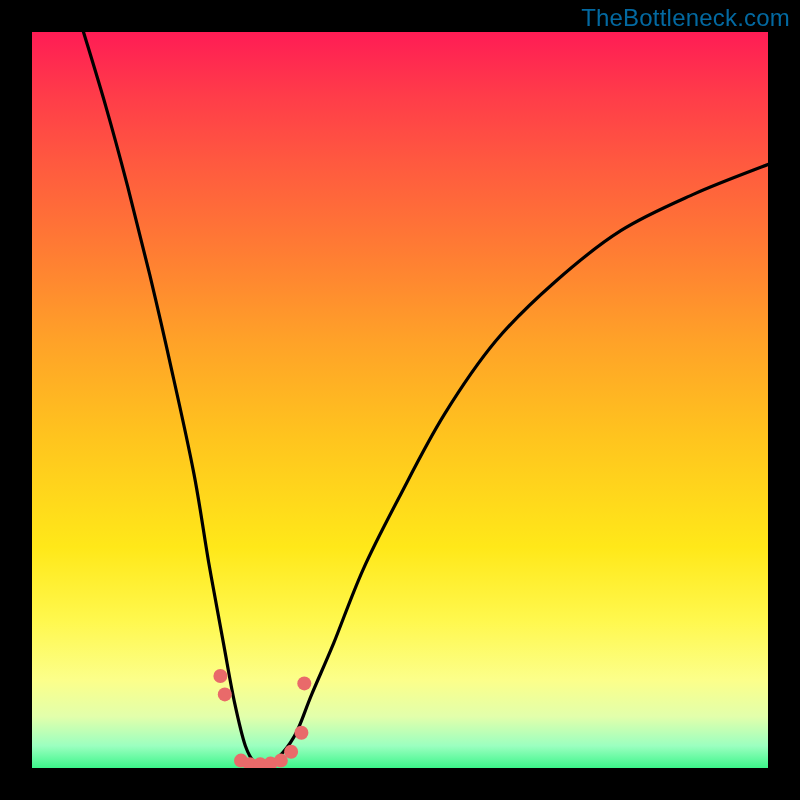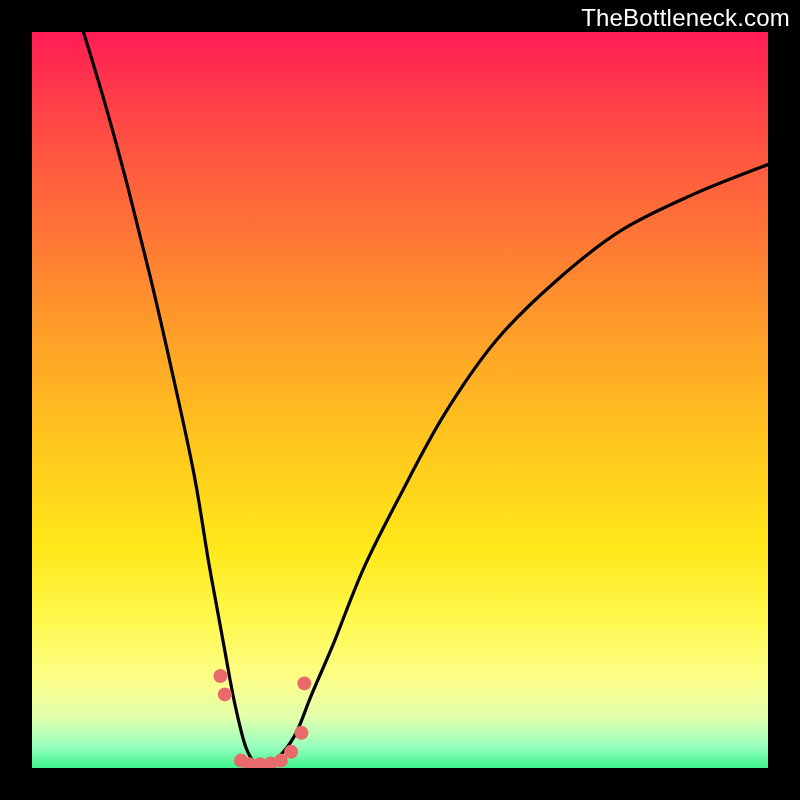--- a/index.html
+++ b/index.html
@@ -14,21 +14,21 @@
   .outer {
     position: relative;
     width: 800px;
     height: 800px;
     background: #000;
   }
   .watermark {
     position: absolute;
     top: 4px;
     right: 10px;
-    color: #ffffff;
+    color: #0369a1;
     font-size: 24px;
     font-weight: 400;
     letter-spacing: 0.2px;
     z-index: 10;
   }
   .plot {
     position: absolute;
     left: 32px;
     top: 32px;
     width: 736px;

